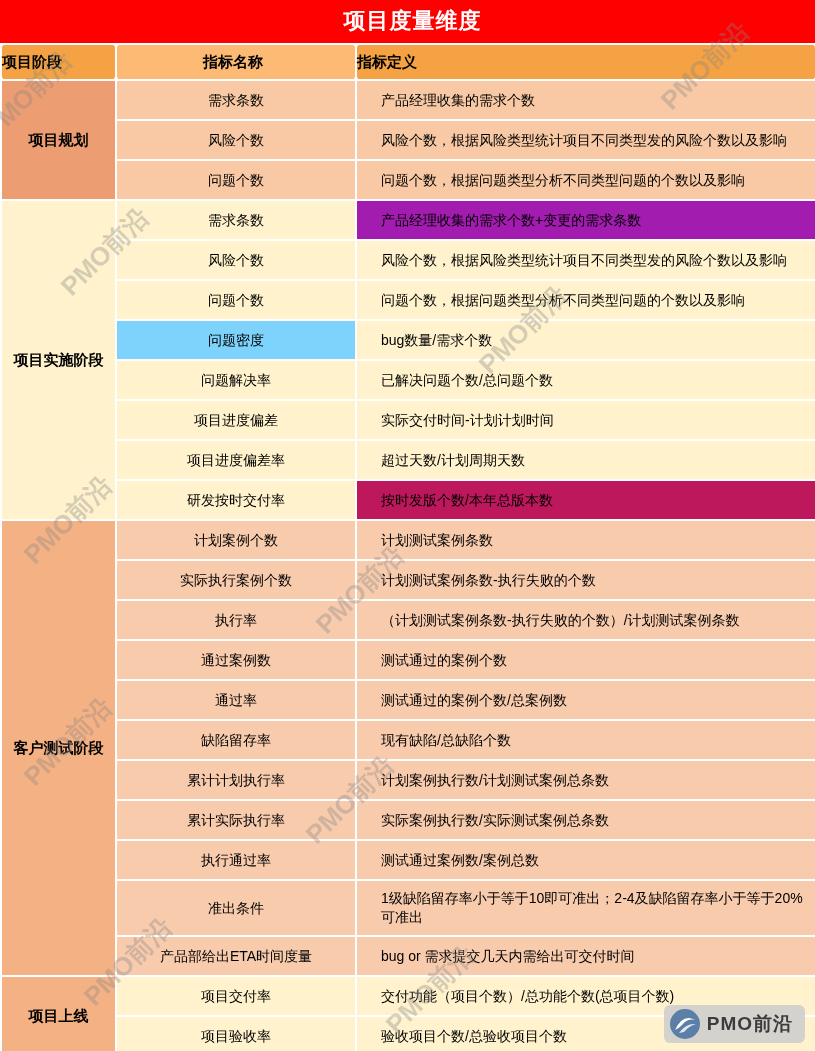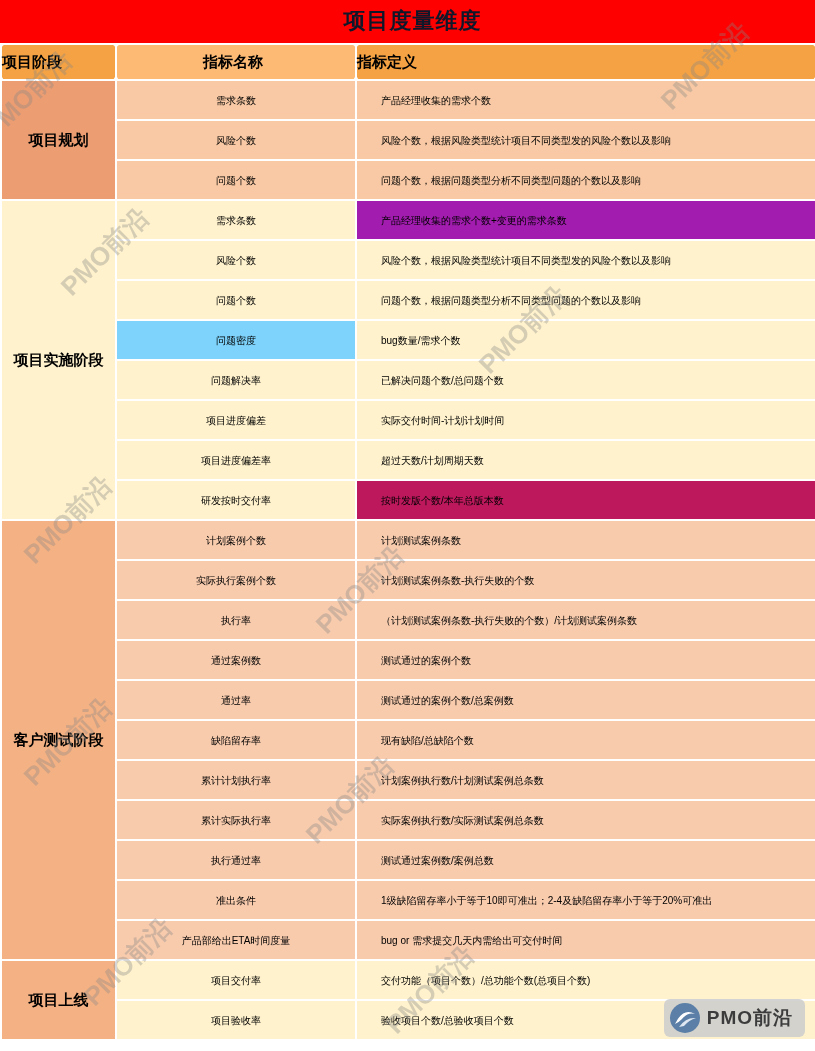--- a/index.html
+++ b/index.html
@@ -24,21 +24,21 @@
     padding: 6px 0 7px 0;
     letter-spacing: 1px;
   }
   table {
     width: 815px;
     border-collapse: collapse;
     table-layout: fixed;
   }
   th, td {
     border: 2px solid #ffffff;
-    font-size: 10px;
+    font-size: 14px;
     line-height: 1.35;
     vertical-align: middle;
     padding: 8px 6px;
     word-break: break-all;
   }
   thead th {
     font-weight: bold;
     font-size: 15px;
     text-align: left;
     padding: 7px 6px 7px 0;
@@ -79,21 +79,21 @@
     font-size: 19px;
     color: #3c3c3c;
     letter-spacing: 1px;
   }
 </style>
 </head>
 <body>
 
 <div class="page">
 
-  <div class="title-bar" style="background: rgb(254, 0, 0); color: #0f172a; padding-left: 10px;">项目度量维度</div>
+  <div class="title-bar" style="background: rgb(254, 0, 0); color: #ffffff; padding-left: 10px;">项目度量维度</div>
 
   <table>
     <colgroup>
       <col style="width:115px">
       <col style="width:240px">
       <col style="width:460px">
     </colgroup>
     <thead>
       <tr>
         <th class="phase-h" style="background: rgb(244, 162, 67);">项目阶段</th>

